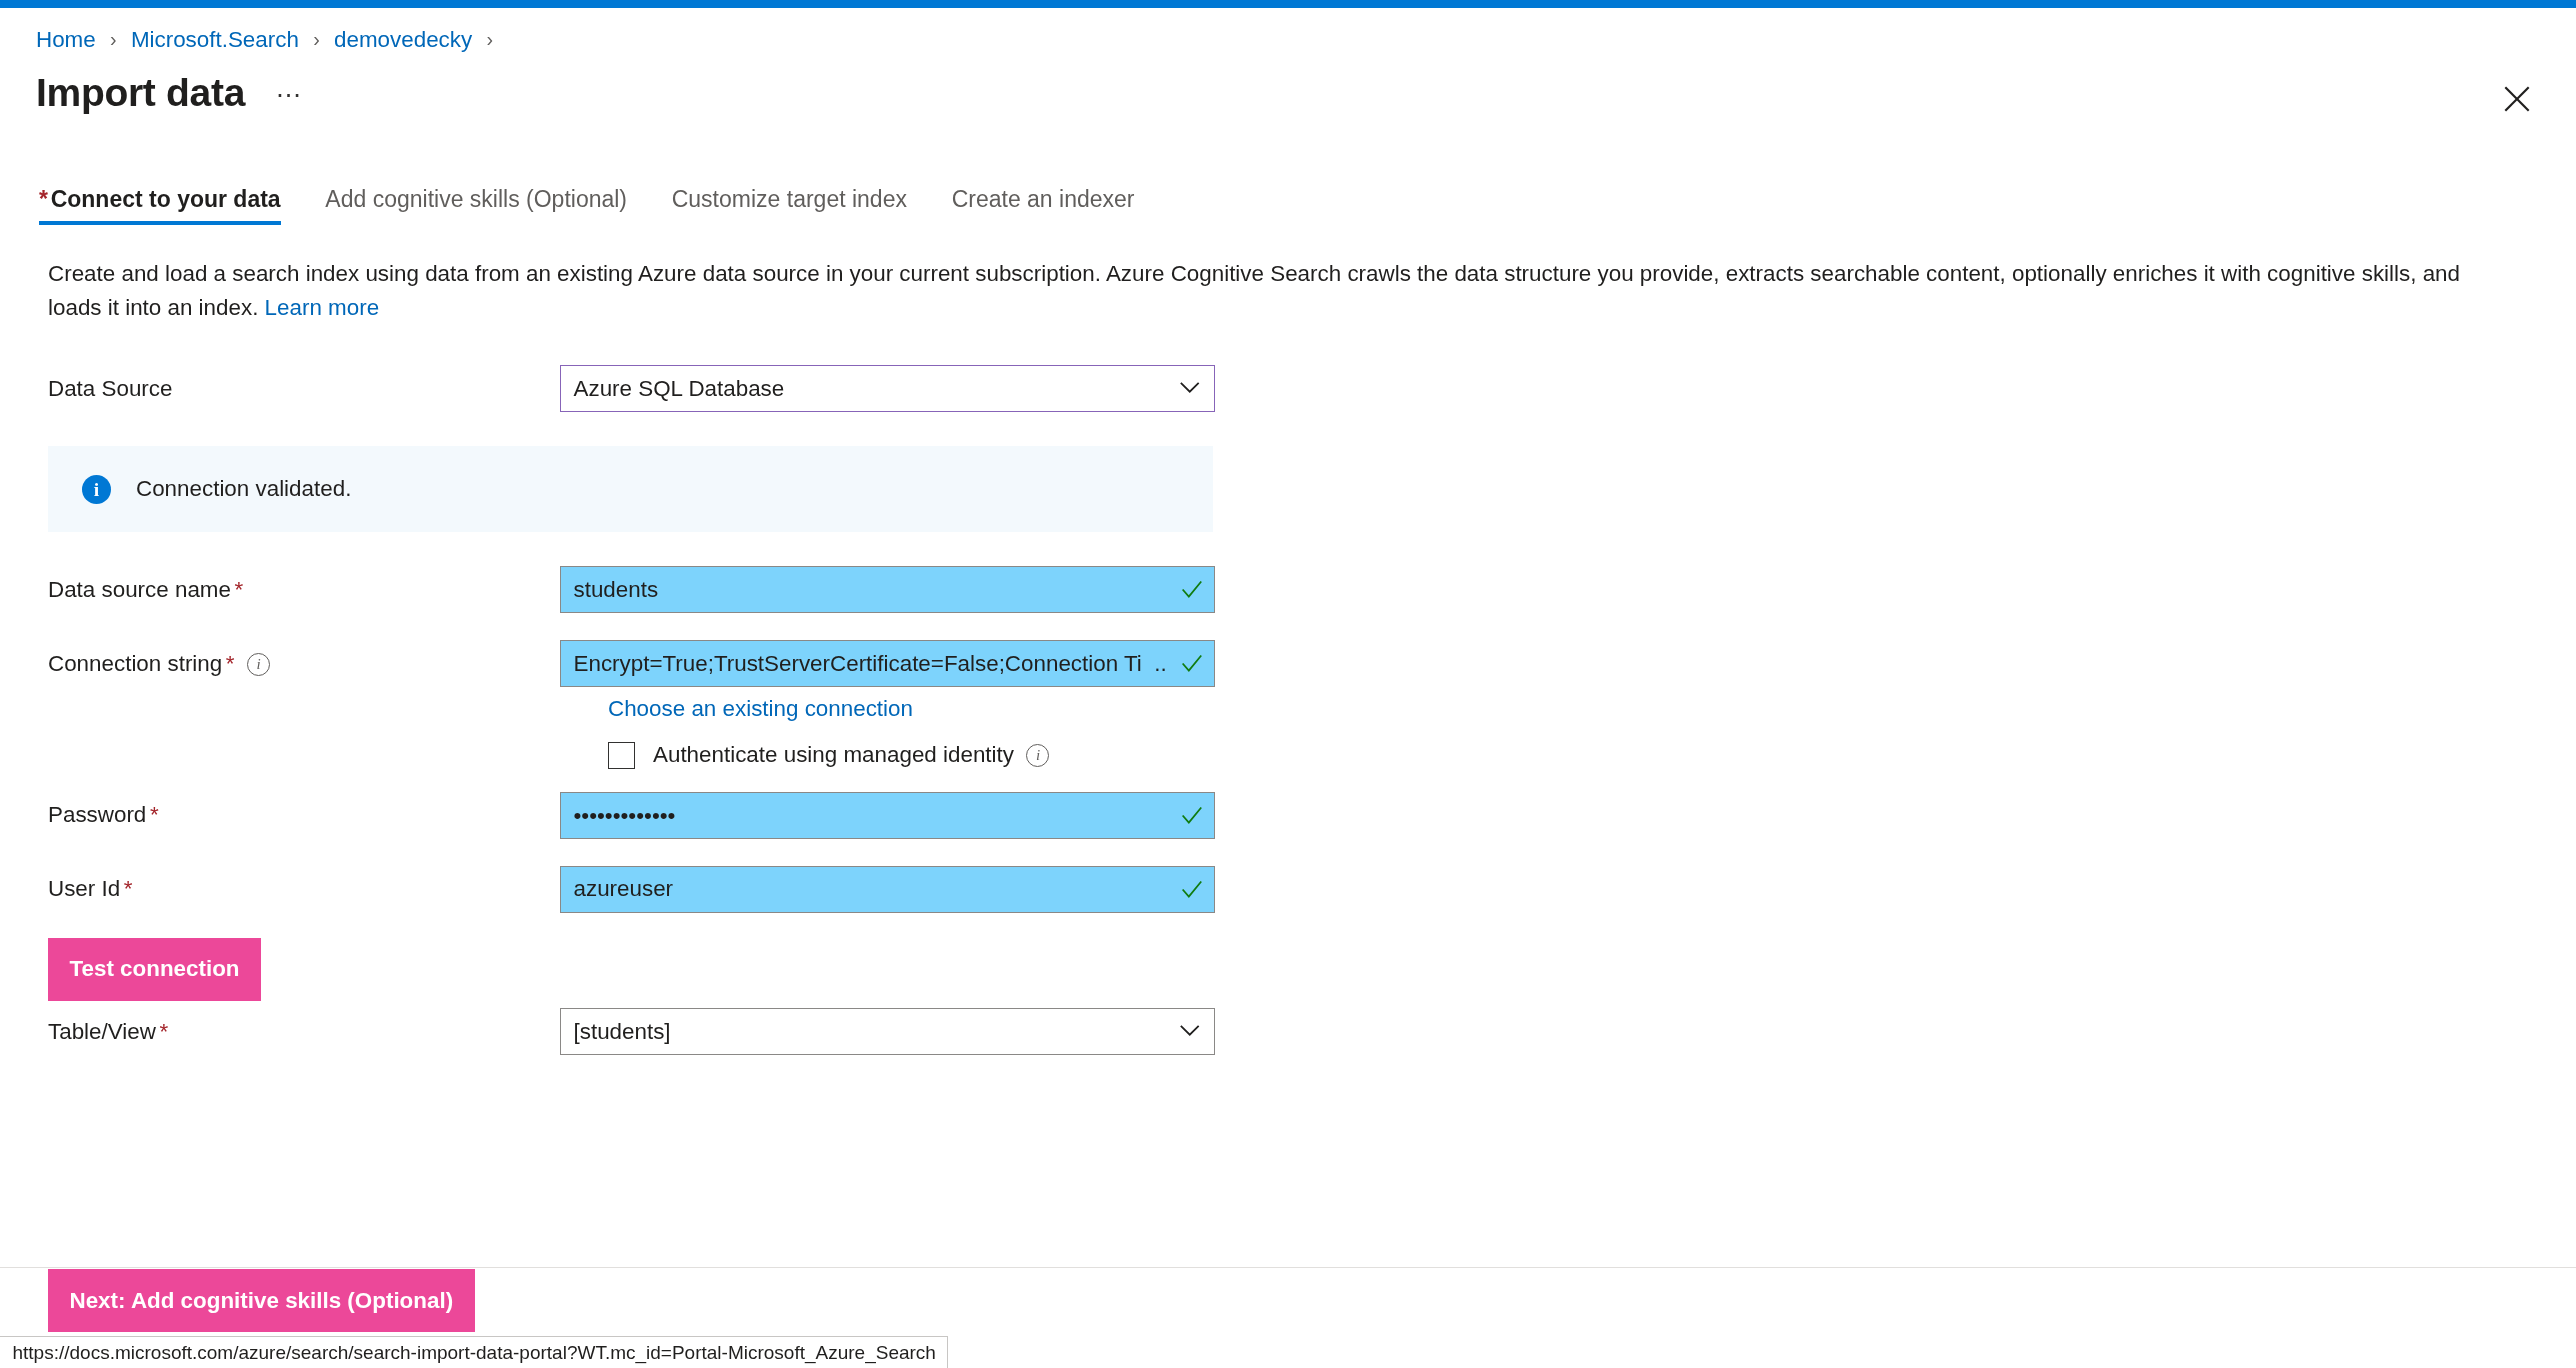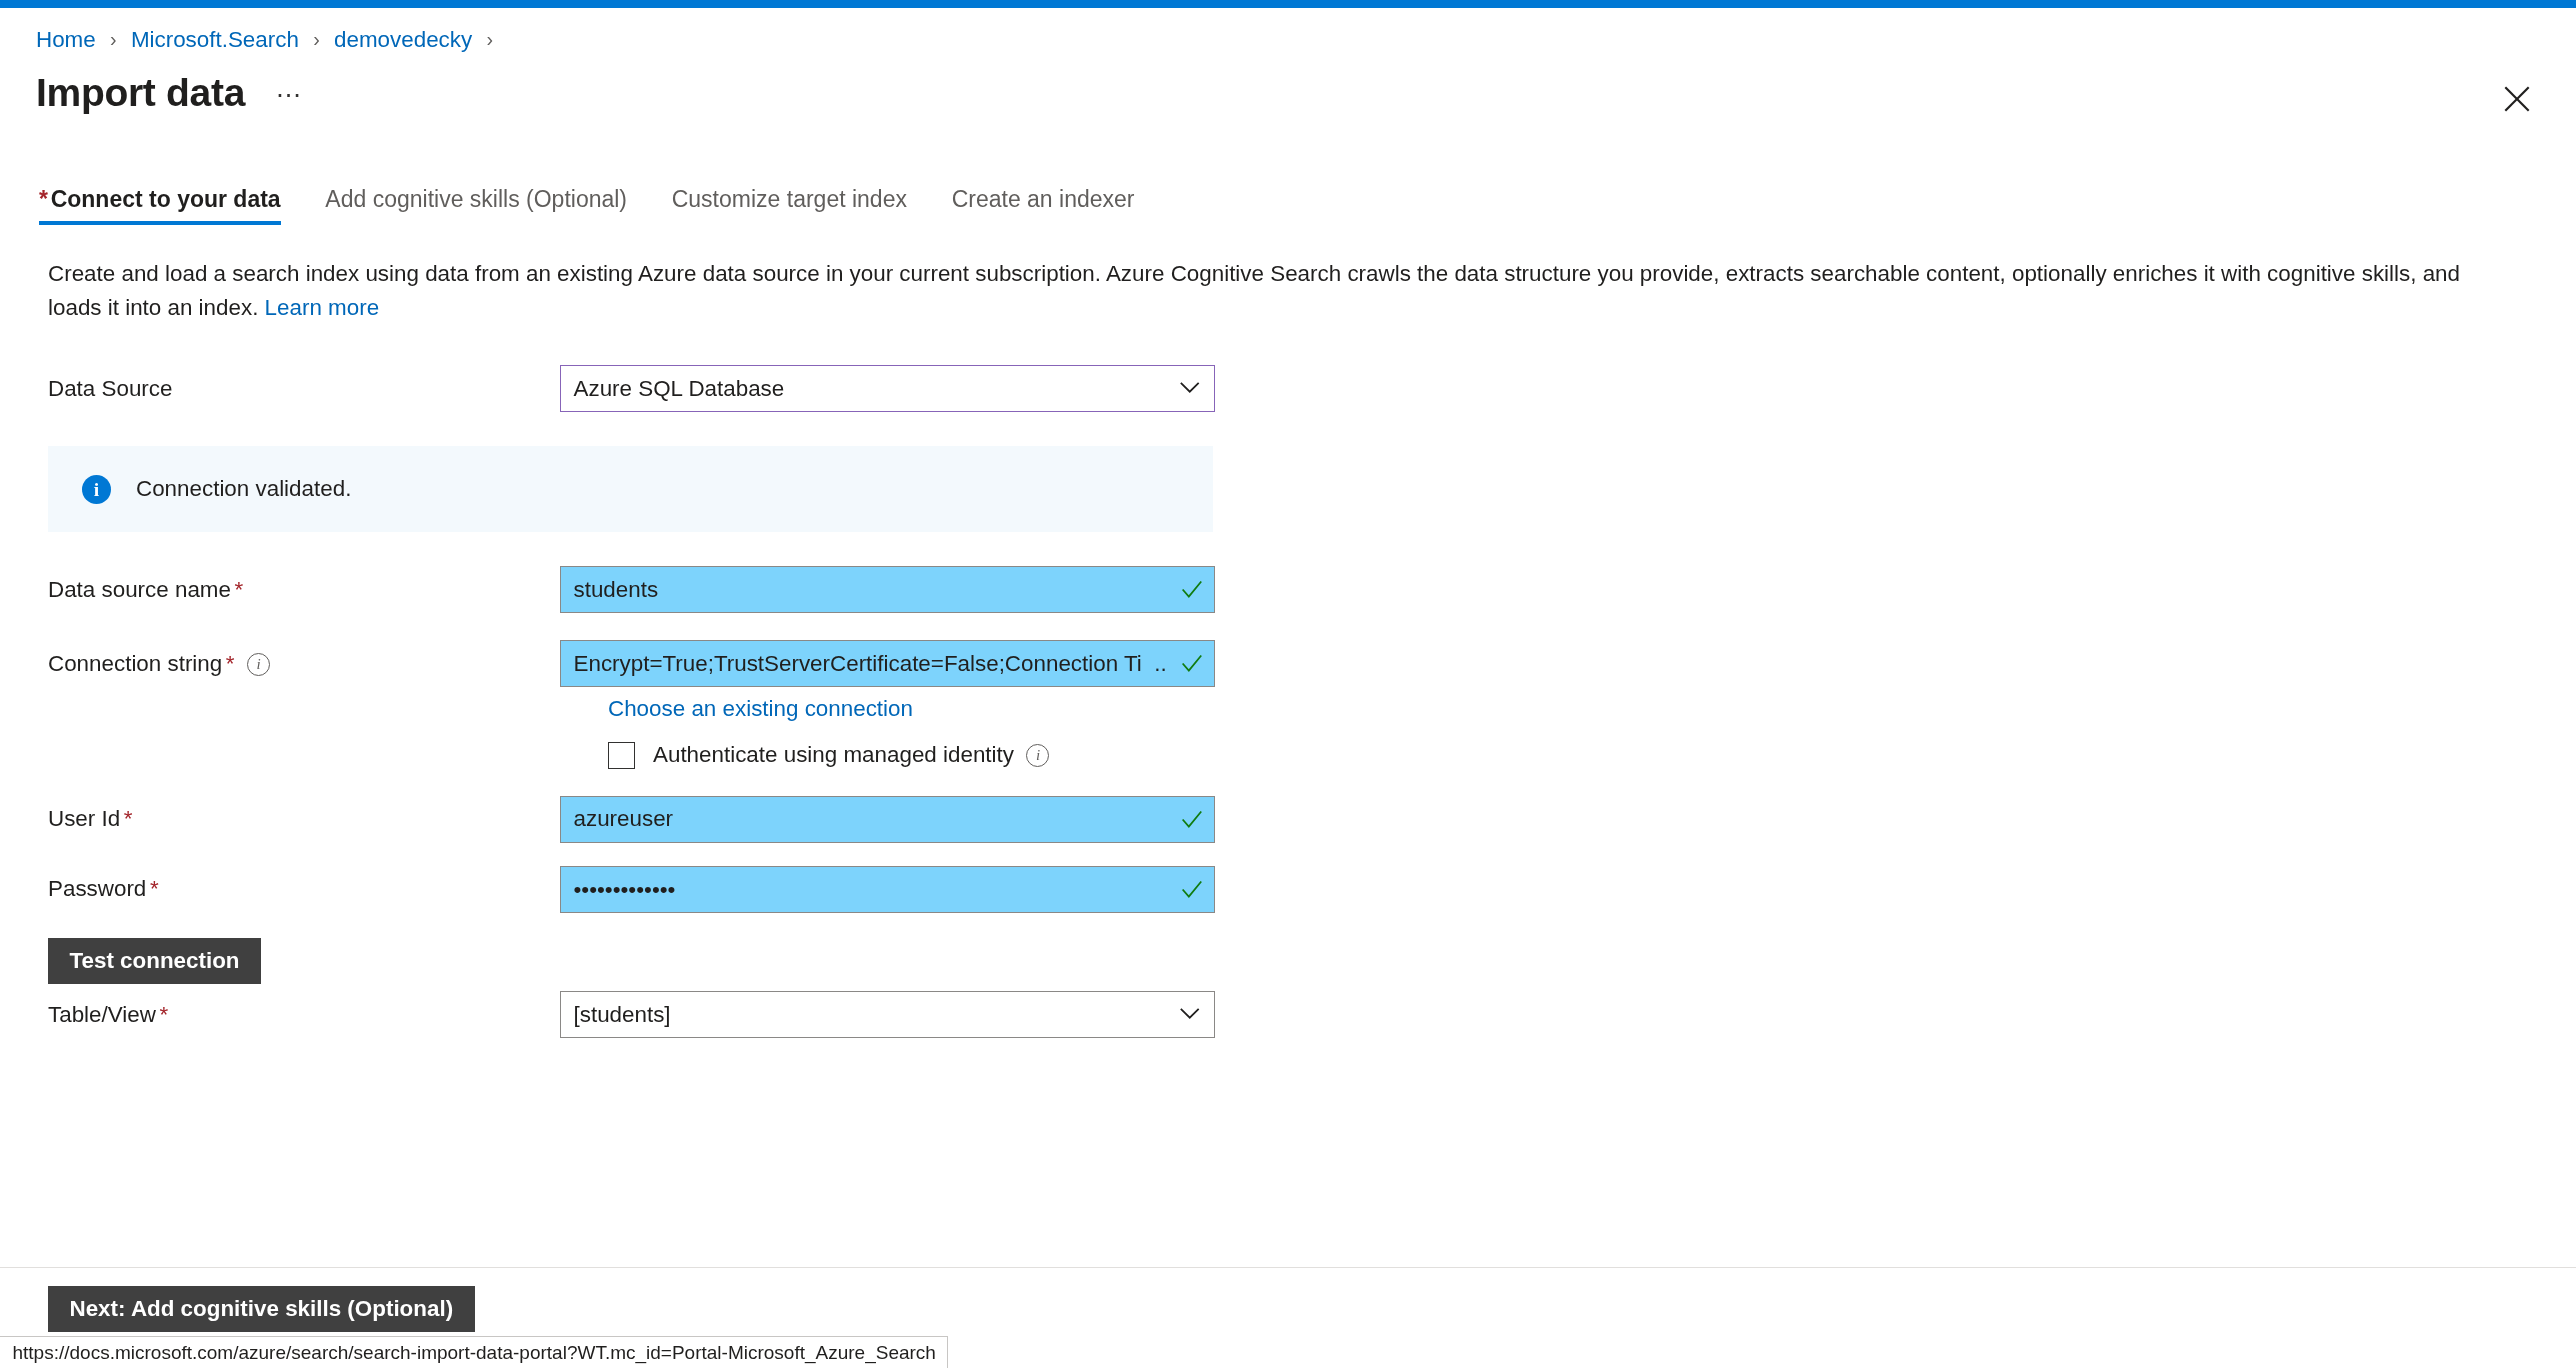--- a/index.html
+++ b/index.html
@@ -251,27 +251,27 @@
     cursor: pointer;
     flex: 0 0 27px;
   }
   .checkbox-label {
     margin-left: 18px;
     font-size: 22.4px;
     color: #201f1e;
   }
 
   .btn-primary {
-    background: #404040;
+    background: #ec4899;
     color: #ffffff;
     border: none;
     font-size: 22.4px;
     font-weight: bold;
     font-family: "Liberation Sans", sans-serif;
-    height: 46px;
+    height: 63px;
     padding: 0 21.5px;
     cursor: pointer;
   }
   .test-btn-wrap {
     margin: 25px 0 0 48px;
   }
 
   
   .footer-sep {
     position: absolute;
@@ -392,44 +392,44 @@
     </div>
 
     <div class="sub-link">Choose an existing connection</div>
 
     <div class="checkbox-row">
       <div class="checkbox"></div>
       <div class="checkbox-label">Authenticate using managed identity</div>
       <span class="info-icon">i</span>
     </div>
 
+    <div class="row" style="margin-top:23px;">
+      <div class="label">
+        <span>Password</span><span class="star">*</span>
+      </div>
+      <div class="field">
+        <div class="fakeinput">•••••••••••••</div>
+        <svg class="check" viewBox="0 0 26 26">
+          <polyline points="3,13 10,21 24,4" fill="none" stroke="#107c10" stroke-width="2"></polyline>
+        </svg>
+      </div>
+    </div>
+
     <div class="row" style="margin-top:27px;">
       <div class="label">
         <span>User Id</span><span class="star">*</span>
       </div>
       <div class="field">
         <input type="text" value="azureuser" style="">
         <svg class="check" viewBox="0 0 26 26">
           <polyline points="3,13 10,21 24,4" fill="none" stroke="#107c10" stroke-width="2"></polyline>
         </svg>
       </div>
     </div>
 
-    <div class="row" style="margin-top:23px;">
-      <div class="label">
-        <span>Password</span><span class="star">*</span>
-      </div>
-      <div class="field">
-        <div class="fakeinput">•••••••••••••</div>
-        <svg class="check" viewBox="0 0 26 26">
-          <polyline points="3,13 10,21 24,4" fill="none" stroke="#107c10" stroke-width="2"></polyline>
-        </svg>
-      </div>
-    </div>
-
   </div>
 
   <div class="test-btn-wrap">
     <button class="btn-primary">Test connection</button>
   </div>
 
   <div class="form" style="padding-top:7.2px;">
     <div class="row">
       <div class="label">
         <span>Table/View</span><span class="star">*</span>

